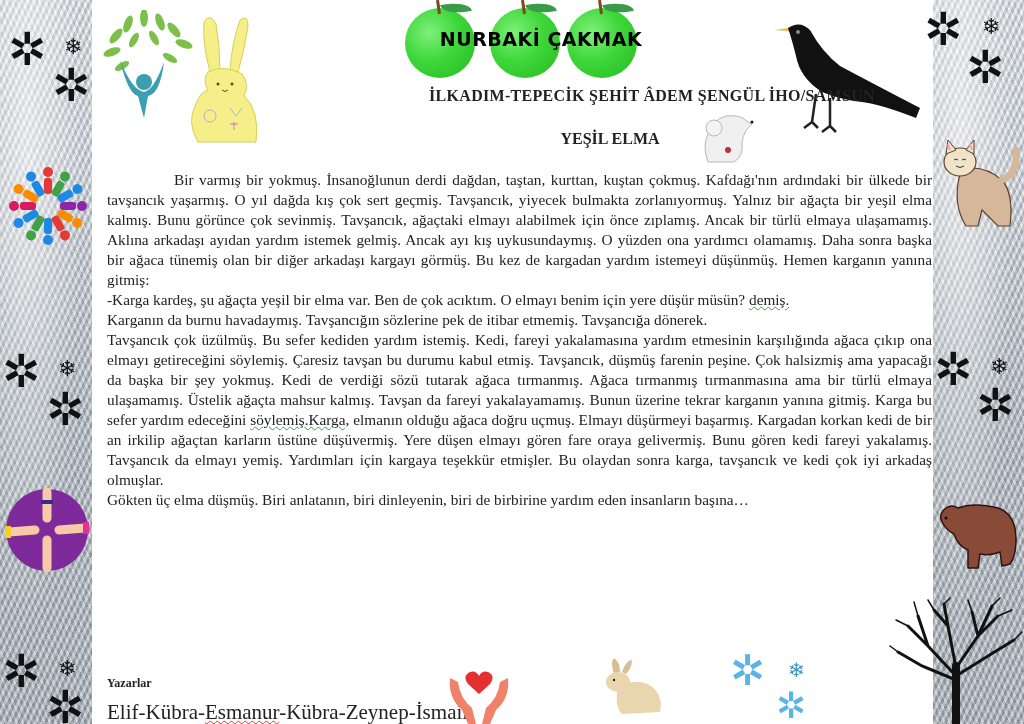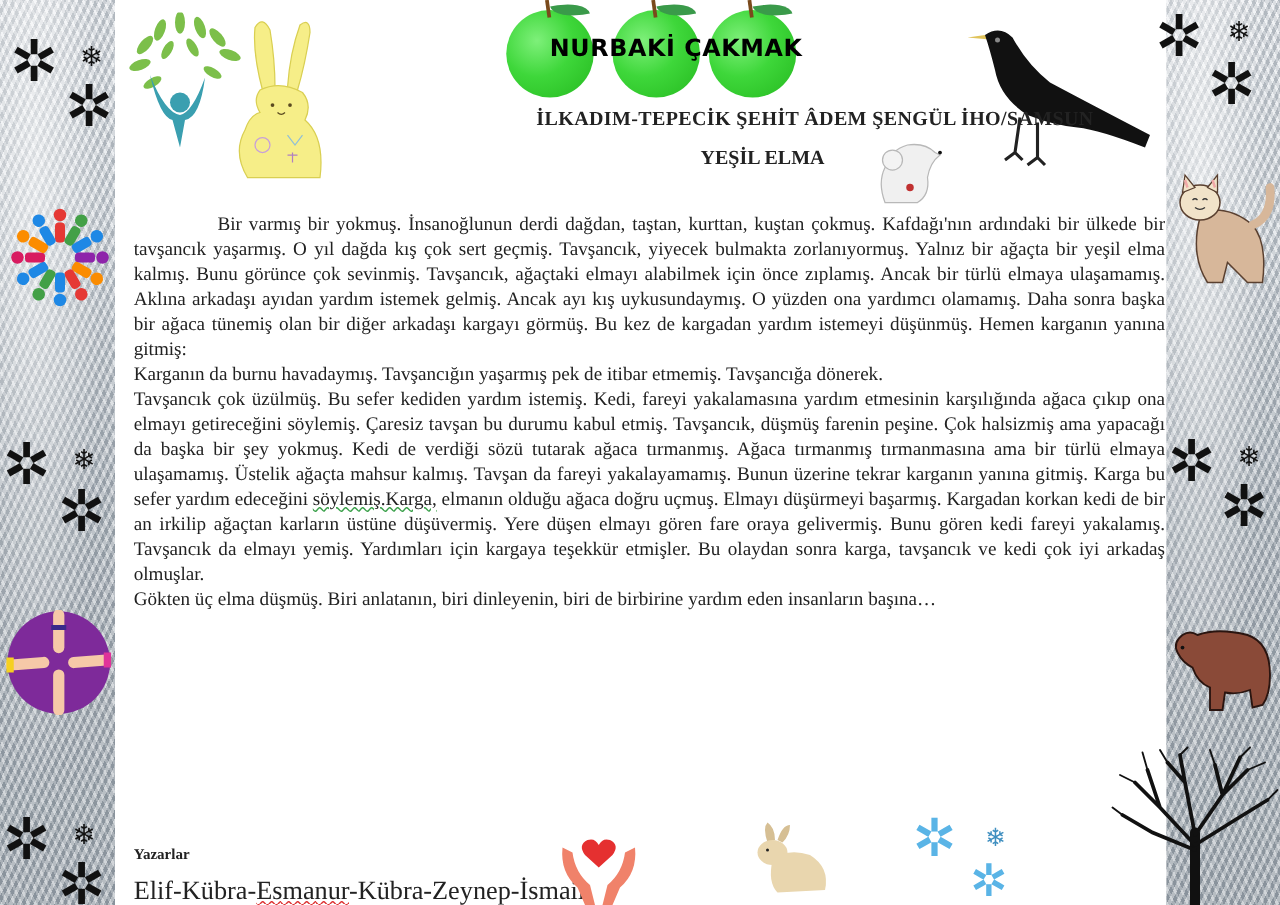--- a/index.html
+++ b/index.html
@@ -35,21 +35,21 @@
   .brand-title {
     position: absolute; left: 405px; top: 28px; width: 240px; text-align: center;
     font-family: "DejaVu Sans", sans-serif; font-weight: bold; font-size: 19px; letter-spacing: 0.5px;
     color: #000;
     margin-left: 16px;
   }
 
   .school { position: absolute; left: 0; width: 100%; top: 87px; text-align: center;
     font-weight: bold; font-size: 16px; color: #222; letter-spacing: 0.3px; padding-left: 42px; }
   .school span { position: relative; left: 98px; }
-  .story-title { position: absolute; left: 0; width: 100%; top: 118px; text-align: center;
+  .story-title { position: absolute; left: 0; width: 100%; top: 130px; text-align: center;
     font-weight: bold; font-size: 16px; color: #222; }
   .story-title span { position: relative; left: 98px; }
 
   .body { position: absolute; left: 107px; top: 170px; width: 825px;
     font-size: 15.3px; line-height: 20px; color: #222; text-align: justify; }
   .body p { margin: 0; }
   .body p.indent { text-indent: 67px; }
   .squiggle { text-decoration: underline wavy #3aa04a; text-decoration-thickness: 1px; }
   .squiggle-red { text-decoration: underline wavy #d33; text-decoration-thickness: 1px; }
 
@@ -221,21 +221,22 @@
 
 <svg class="ill" style="left:698px;top:110px;" width="56" height="54" viewBox="0 0 56 54">
   <path d="M10 52 Q4 36 10 24 Q14 10 28 6 Q42 4 50 12 L54 14 Q46 20 44 32 Q46 46 36 52 Z" fill="#f0f0f0" stroke="#b8b8b8"></path>
   <circle cx="16" cy="18" r="8" fill="#f3f3f3" stroke="#b8b8b8"></circle>
   <circle cx="54" cy="12" r="1.5" fill="#111"></circle>
   <circle cx="30" cy="40" r="3" fill="#c03030"></circle>
 </svg>
 
 <div class="body">
   <p class="indent">Bir varmış bir yokmuş. İnsanoğlunun derdi dağdan, taştan, kurttan, kuştan çokmuş. Kafdağı'nın ardındaki bir ülkede bir tavşancık yaşarmış. O yıl dağda kış çok sert geçmiş. Tavşancık, yiyecek bulmakta zorlanıyormuş. Yalnız bir ağaçta bir yeşil elma kalmış. Bunu görünce çok sevinmiş. Tavşancık, ağaçtaki elmayı alabilmek için önce zıplamış. Ancak bir türlü elmaya ulaşamamış. Aklına arkadaşı ayıdan yardım istemek gelmiş. Ancak ayı kış uykusundaymış. O yüzden ona yardımcı olamamış. Daha sonra başka bir ağaca tünemiş olan bir diğer arkadaşı kargayı görmüş. Bu kez de kargadan yardım istemeyi düşünmüş. Hemen karganın yanına gitmiş:</p>
-  <p>Karganın da burnu havadaymış. Tavşancığın yaşarmış pek de itibar etmemiş. Tavşancığa dönerek.</p>
+  <p><span>-Karga kardeş, şu ağaçta yeşil bir elma var. Ben de çok acıktım. O elmayı benim için yere düşür müsün?</span> <span class="squiggle">demiş.</span></p>
+  <p>Karganın da burnu havadaymış. Tavşancığın sözlerine pek de itibar etmemiş. Tavşancığa dönerek.</p>
   <p><span>Tavşancık çok üzülmüş. Bu sefer kediden yardım istemiş. Kedi, fareyi yakalamasına yardım etmesinin karşılığında ağaca çıkıp ona elmayı getireceğini söylemiş. Çaresiz tavşan bu durumu kabul etmiş. Tavşancık, düşmüş farenin peşine. Çok halsizmiş ama yapacağı da başka bir şey yokmuş. Kedi de verdiği sözü tutarak ağaca tırmanmış. Ağaca tırmanmış tırmanmasına ama bir türlü elmaya ulaşamamış. Üstelik ağaçta mahsur kalmış. Tavşan da fareyi yakalayamamış. Bunun üzerine tekrar karganın yanına gitmiş. Karga bu sefer yardım edeceğini</span> <span class="squiggle">söylemiş.Karga,</span> <span>elmanın olduğu ağaca doğru uçmuş. Elmayı düşürmeyi başarmış. Kargadan korkan kedi de bir an irkilip ağaçtan karların üstüne düşüvermiş. Yere düşen elmayı gören fare oraya gelivermiş. Bunu gören kedi fareyi yakalamış. Tavşancık da elmayı yemiş. Yardımları için kargaya teşekkür etmişler. Bu olaydan sonra karga, tavşancık ve kedi çok iyi arkadaş olmuşlar.</span></p>
   <p>Gökten üç elma düşmüş. Biri anlatanın, biri dinleyenin, biri de birbirine yardım eden insanların başına…</p>
 </div>
 
 <div class="authors-label">Yazarlar</div>
 <div class="authors"><span>Elif-Kübra-</span><span class="squiggle-red">Esmanur</span><span>-Kübra-Zeynep-İsmail</span></div>
 
 <svg class="ill" style="left:446px;top:668px;" width="66" height="56" viewBox="0 0 66 56">
   <path d="M33 26 L22 16 Q16 8 24 4 Q30 2 33 8 Q36 2 42 4 Q50 8 44 16 Z" fill="#e53030"></path>
   <path d="M4 10 Q2 30 16 42 L22 56 L30 56 L26 40 Q14 30 12 14 Z" fill="#f0826a"></path>

